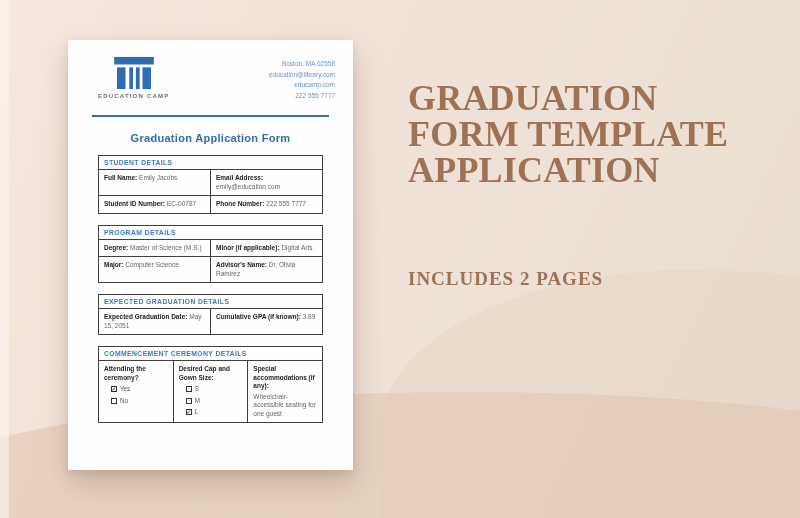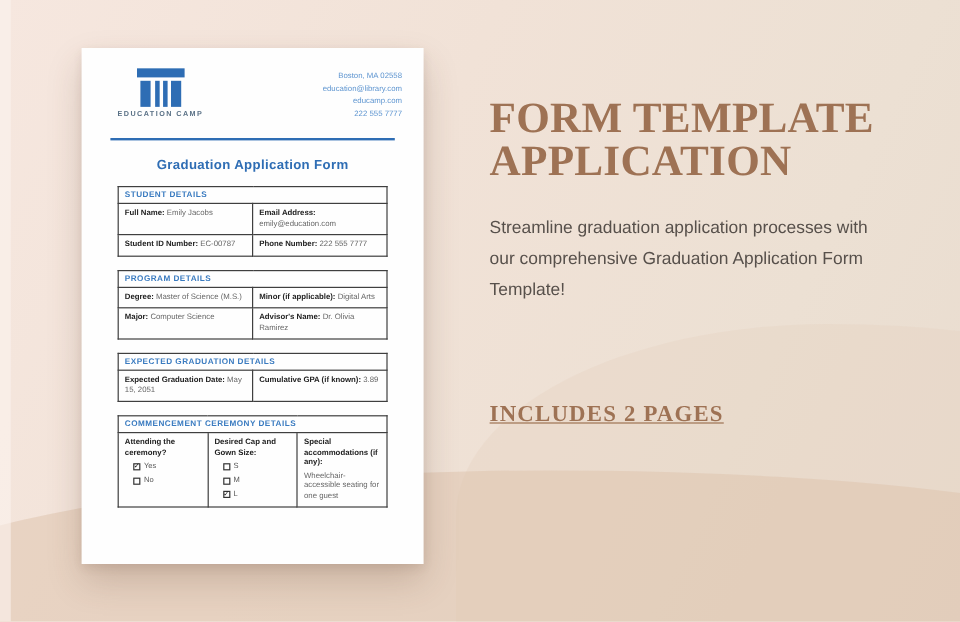--- a/index.html
+++ b/index.html
@@ -62,21 +62,21 @@
   .promo { position:absolute; left:408px; top:80px; width:340px; }
   .promo-title {
     font-family:"Liberation Serif", serif; font-weight:600;
     font-size:36px; line-height:36px; color:#9e7254; letter-spacing:.2px;
   }
   .promo-desc {
     margin-top:25px; width:322px; font-size:14.5px; line-height:26px; color:#57504b;
   }
   .promo-includes {
     margin-top:80px; font-family:"Liberation Serif", serif; font-weight:600;
-    font-size:19px; letter-spacing:1px; color:#9e7254;text-decoration:underline;
+    font-size:19px; letter-spacing:1px; color:#9e7254;
   }
 </style>
 </head>
 <body>
 
 <div class="bg-shape wave-right"></div>
 <div class="bg-shape wave-bottom"></div>
 <div class="bg-shape left-edge"></div>
 
 <div class="doc-page">
@@ -185,18 +185,18 @@
           <div class="note">Wheelchair-accessible seating for one guest</div>
         </td>
       </tr>
     </tbody>
       </table>
   </div>
 </div>
 
 <div class="promo">
   <div class="promo-title">
+    <div>GRADUATION</div>
     <div>FORM TEMPLATE</div>
     <div>APPLICATION</div>
   </div>
-  <div class="promo-desc">Streamline graduation application processes with our comprehensive Graduation Application Form Template!</div>
   <div class="promo-includes">INCLUDES 2 PAGES</div>
 </div>
 
 </body></html>

